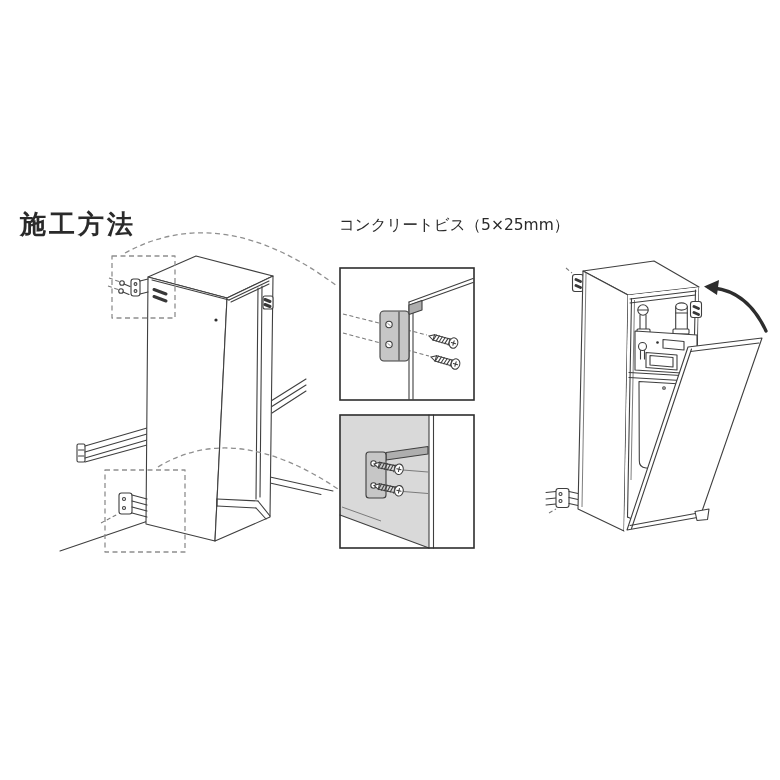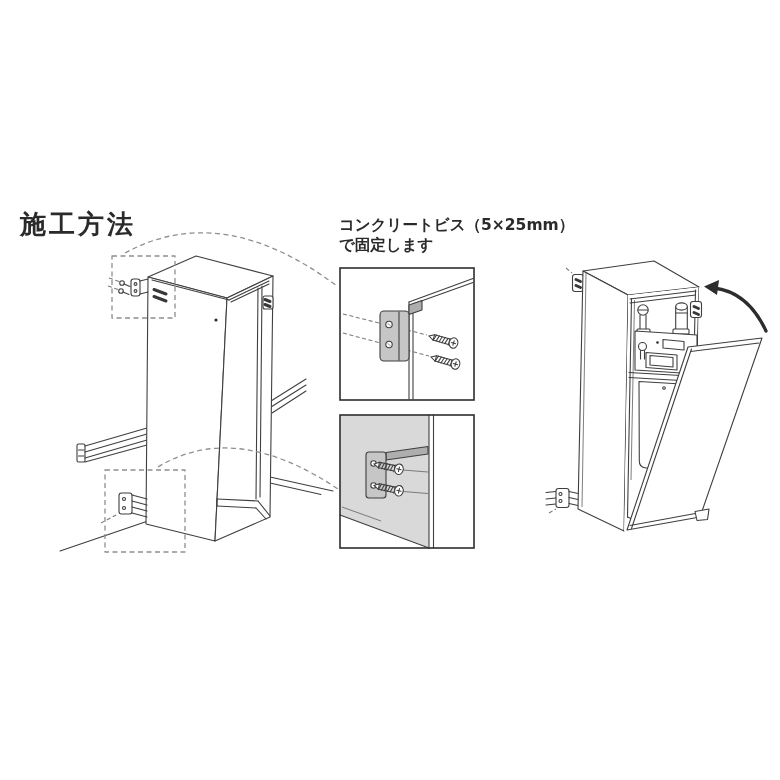--- a/index.html
+++ b/index.html
@@ -10,21 +10,21 @@
   body{
     width:780px;height:780px;position:relative;background:#ffffff;overflow:hidden;
     font-family:"DejaVu Sans","Liberation Sans",sans-serif;color:var(--ink);
   }
   .page-title{
     position:absolute;left:20px;top:207px;font-size:26px;font-weight:600;
     letter-spacing:3px;color:var(--ink);white-space:nowrap;font-family:Liberation Mono, monospace;
   }
   .fastener-note{
     position:absolute;left:339px;top:215px;font-size:15.5px;line-height:20px;
-    font-weight:700;color:var(--ink);white-space:nowrap;
+    font-weight:400;color:var(--ink);white-space:nowrap;
   }
   svg.diagram{position:absolute;left:0;top:0}
   .ln{stroke:var(--line);stroke-width:1.1;fill:none;stroke-linecap:round;stroke-linejoin:round}
   .fw{fill:#ffffff}
   .g1{fill:var(--bracket)}
   .g2{fill:var(--bracket-dark)}
   .bg{fill:var(--detail-bg)}
   .blk{fill:#2d2d2d;stroke:none}
   .bold{stroke:#383838;stroke-width:3;stroke-linecap:round;fill:none}
   .thick{stroke:#2d2d2d;stroke-width:3.3;fill:none;stroke-linecap:round}
@@ -35,21 +35,20 @@
   .sFw{fill:#ffffff}
   .thin{stroke:#6f6f6f;stroke-width:0.9;fill:none}
 </style>
 </head>
 <body>
 
 <div class="page-title">施工方法</div>
 
 <div class="fastener-note">
   <div>コンクリートビス（5×25mm）</div>
-  <div>で固定します</div>
 </div>
 
 <svg class="diagram" width="780" height="780" viewBox="0 0 780 780">
   <defs>
     <g id="screw">
       <polygon points="0,0 5,-2.8 5,2.8" class="sLn sFw"></polygon>
       <line x1="5" y1="-2.8" x2="21" y2="-2.8" class="sLn"></line>
       <line x1="5" y1="2.8" x2="21" y2="2.8" class="sLn"></line>
       <line x1="7" y1="-3" x2="5.2" y2="3" class="sLn"></line>
       <line x1="10" y1="-3" x2="8.2" y2="3" class="sLn"></line>

